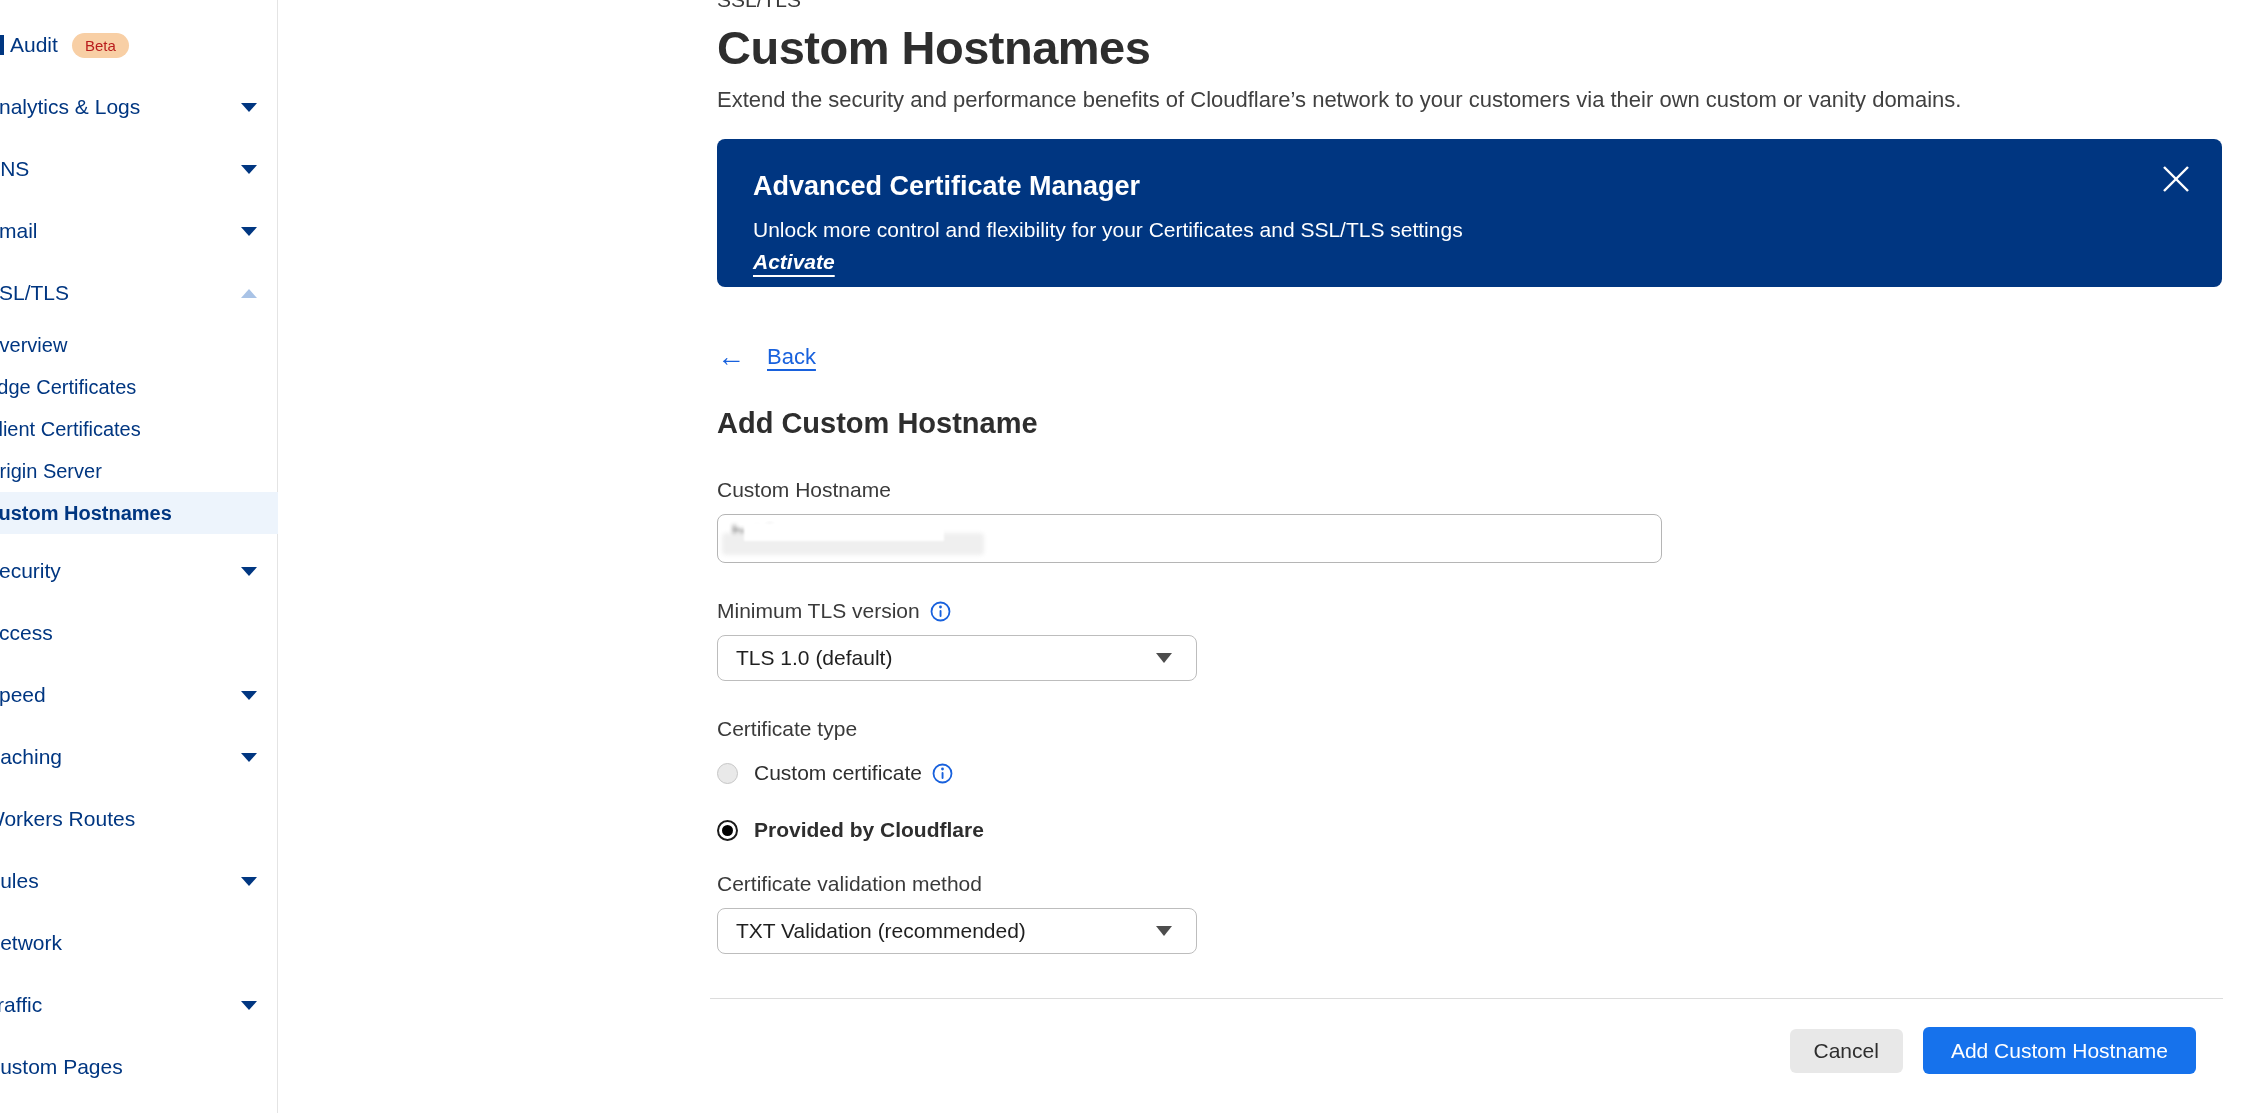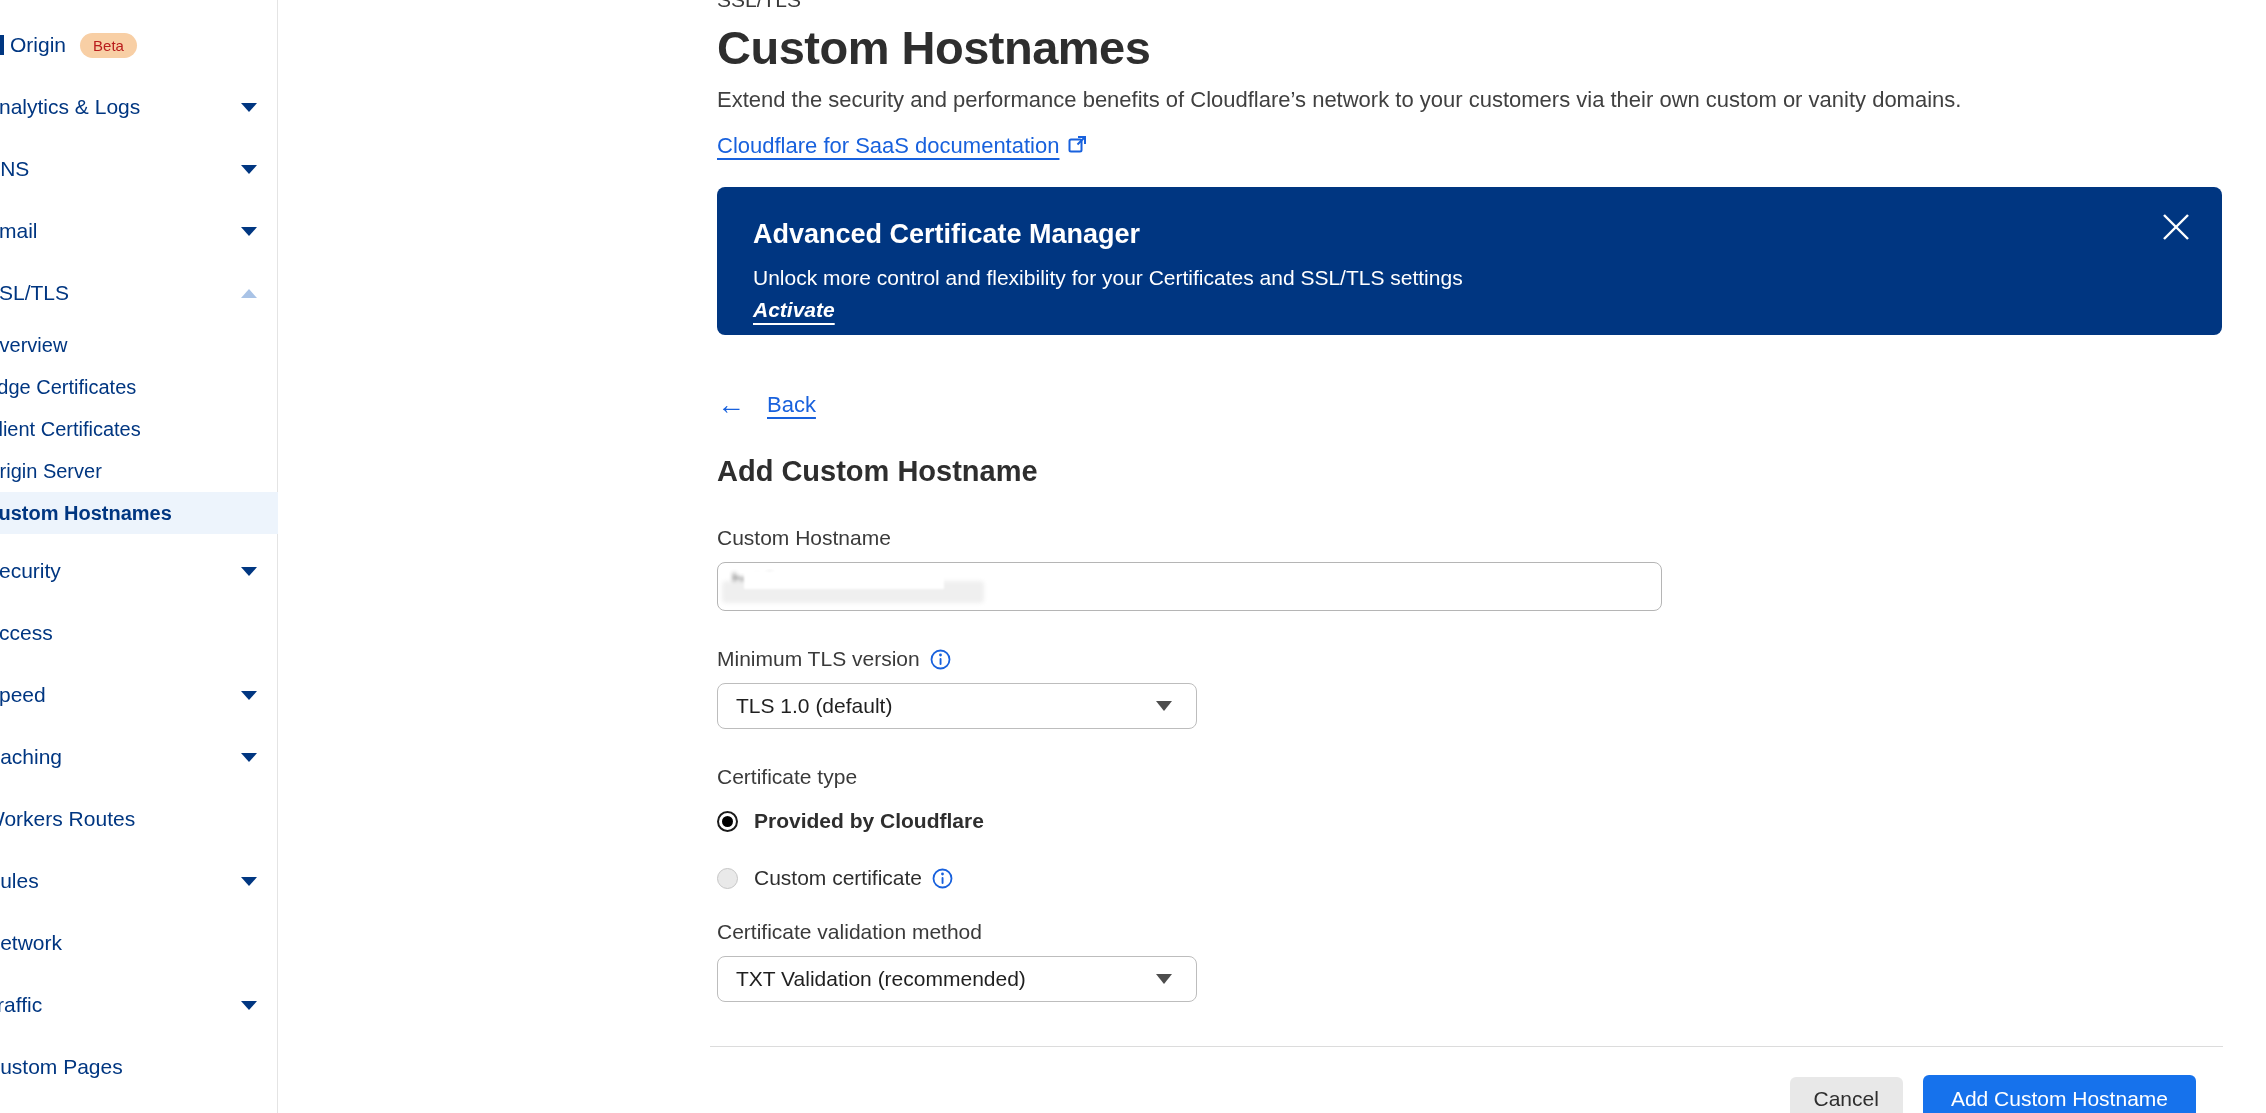--- a/index.html
+++ b/index.html
@@ -105,21 +105,21 @@
   .btn { border: none; border-radius: 6px; font-family: "Liberation Sans", sans-serif; font-size: 21px; cursor: pointer; }
   .btn-cancel { background: #e8e8e8; color: #2e2e2e; height: 44px; padding: 0 24px; }
   .btn-primary { background: #1672ec; color: #ffffff; height: 47px; padding: 0 28px; font-weight: 500; }
 </style>
 </head>
 <body>
 
 <nav class="sidebar">
   <div class="nav-row first">
     <span class="cut-sliver"></span>
-    <span class="nav-label nocut">Origin</span>
+    <span class="nav-label nocut">Audit</span>
     <span class="beta-pill">Beta</span>
   </div>
   <div class="nav-row">
     <span class="nav-label">Analytics &amp; Logs</span>
     <span class="chev chev-down"></span>
   </div>
   <div class="nav-row">
     <span class="nav-label">DNS</span>
     <span class="chev chev-down"></span>
   </div>
@@ -179,28 +179,20 @@
     <span class="nav-label">Custom Pages</span>
   </div>
 </nav>
 
 <main class="main">
 
   <div class="breadcrumb">SSL/TLS</div>
   <h1 class="page-title">Custom Hostnames</h1>
   <p class="page-desc">Extend the security and performance benefits of Cloudflare’s network to your customers via their own custom or vanity domains.</p>
 
-  <div class="doc-link-row">
-    <a class="link"><span>Cloudflare for SaaS documentation</span><span class="ext-icon"><svg width="21" height="21" viewBox="0 0 21 21">
-            <path d="M3 6 h9 v12 h12" fill="none"></path>
-            <rect x="2.5" y="5.5" width="12" height="12" rx="1.5" fill="none" stroke="#1861dd" stroke-width="2"></rect>
-            <path d="M11 3 h7 v7" fill="none" stroke="#1861dd" stroke-width="2"></path>
-            <path d="M17.5 3.5 L10.5 10.5" stroke="#1861dd" stroke-width="2"></path>
-          </svg></span></a>
-  </div>
 
   <section class="banner">
     <div class="banner-title">Advanced Certificate Manager</div>
     <div class="banner-body">Unlock more control and flexibility for your Certificates and SSL/TLS settings</div>
     <a class="banner-action">Activate</a>
     <span class="banner-close">
       <svg width="36" height="36" viewBox="0 0 36 36">
           <line x1="6" y1="6" x2="30" y2="30" stroke="#ffffff" stroke-width="2.4"></line>
           <line x1="30" y1="6" x2="6" y2="30" stroke="#ffffff" stroke-width="2.4"></line>
         </svg>
@@ -231,36 +223,36 @@
         </svg>
     </span>
   </div>
   <div class="select">
     <span>TLS 1.0 (default)</span>
     <span class="select-arrow"></span>
   </div>
 
   <div class="field-label mt-sec">Certificate type</div>
   <div class="radio-row">
-    <span class="radio-outer radio-on">
-        <span class="radio-dot"></span>
-      </span>
-    <span class="radio-label bold">Provided by Cloudflare</span>
-  </div>
-  <div class="radio-row">
     <span class="radio-outer radio-off"></span>
     <span class="radio-label">Custom certificate</span>
     <span class="info-icon">
       <svg width="21" height="21" viewBox="0 0 21 21">
           <circle cx="10.5" cy="10.5" r="9" fill="none" stroke="#1861dd" stroke-width="1.8"></circle>
           <circle cx="10.5" cy="6" r="1.4" fill="#1861dd"></circle>
           <rect x="9.6" y="9" width="1.9" height="7" rx="0.9" fill="#1861dd"></rect>
         </svg>
     </span>
   </div>
+  <div class="radio-row">
+    <span class="radio-outer radio-on">
+        <span class="radio-dot"></span>
+      </span>
+    <span class="radio-label bold">Provided by Cloudflare</span>
+  </div>
 
   <div class="field-label" style="margin-top:30px;">Certificate validation method</div>
   <div class="select">
     <span>TXT Validation (recommended)</span>
     <span class="select-arrow"></span>
   </div>
 
   <div class="footer-divider"></div>
   <div class="footer-actions">
     <button class="btn btn-cancel">Cancel</button>

